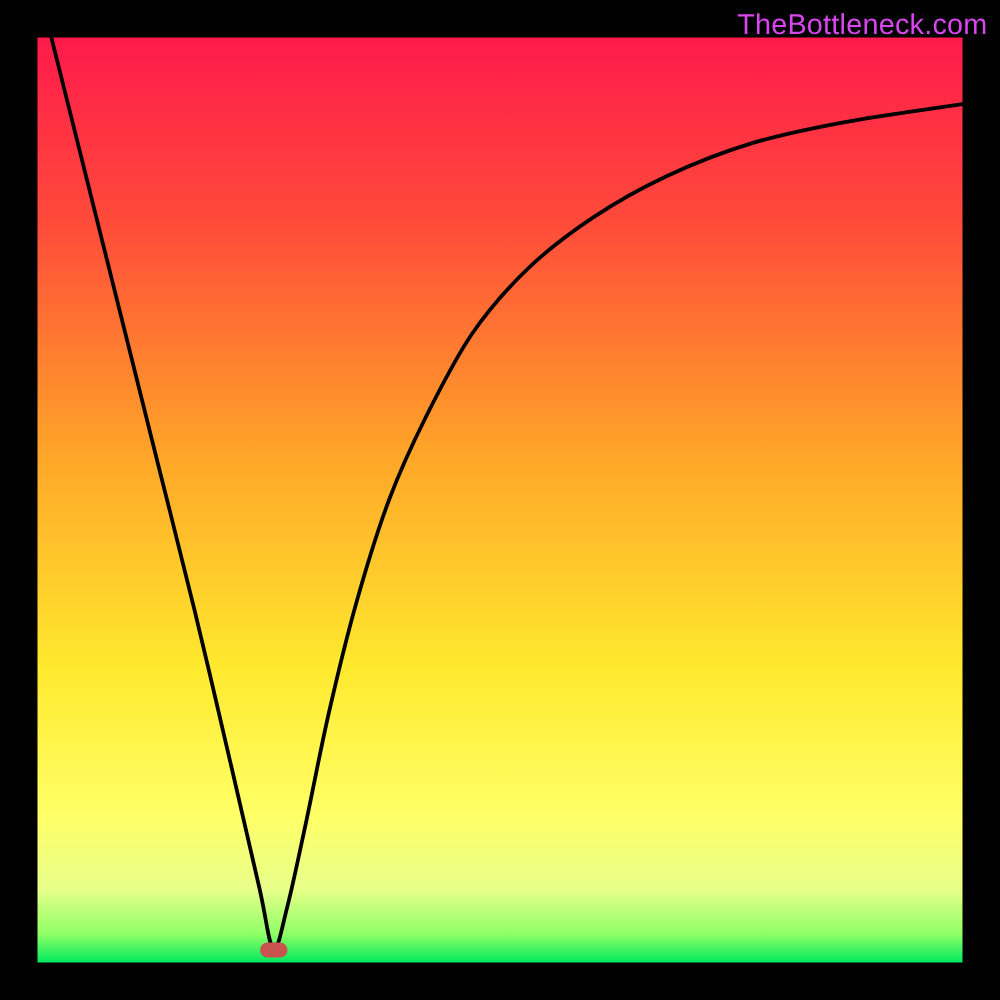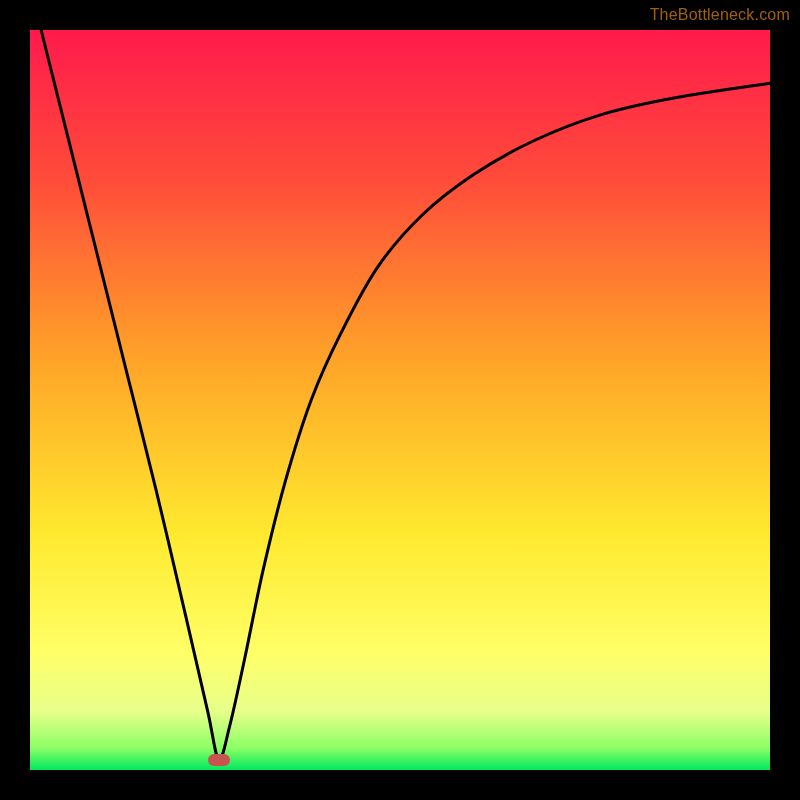--- a/index.html
+++ b/index.html
@@ -32,22 +32,22 @@
     left: 0;
     top: 0;
     width: 740px;
     height: 740px;
     overflow: visible;
   }
   .watermark {
     position: absolute;
     top: 6px;
     right: 10px;
-    color: #a16207;
-    font-size: 16px;
+    color: #d946ef;
+    font-size: 23px;
     font-weight: 500;
     letter-spacing: 0.2px;
   }
   .trough-marker {
     position: absolute;
     width: 22px;
     height: 12px;
     border-radius: 6px;
     transform: translate(-50%, -50%);
   }

